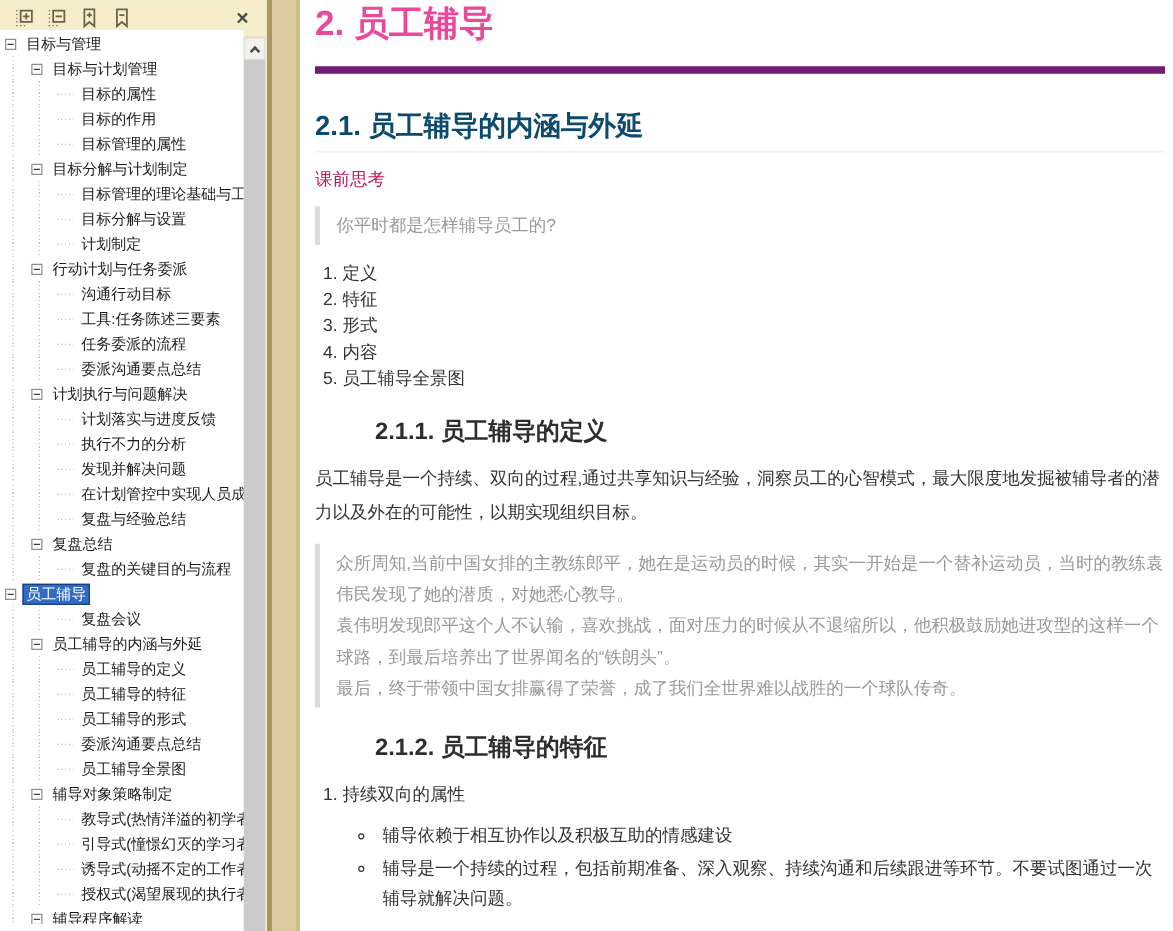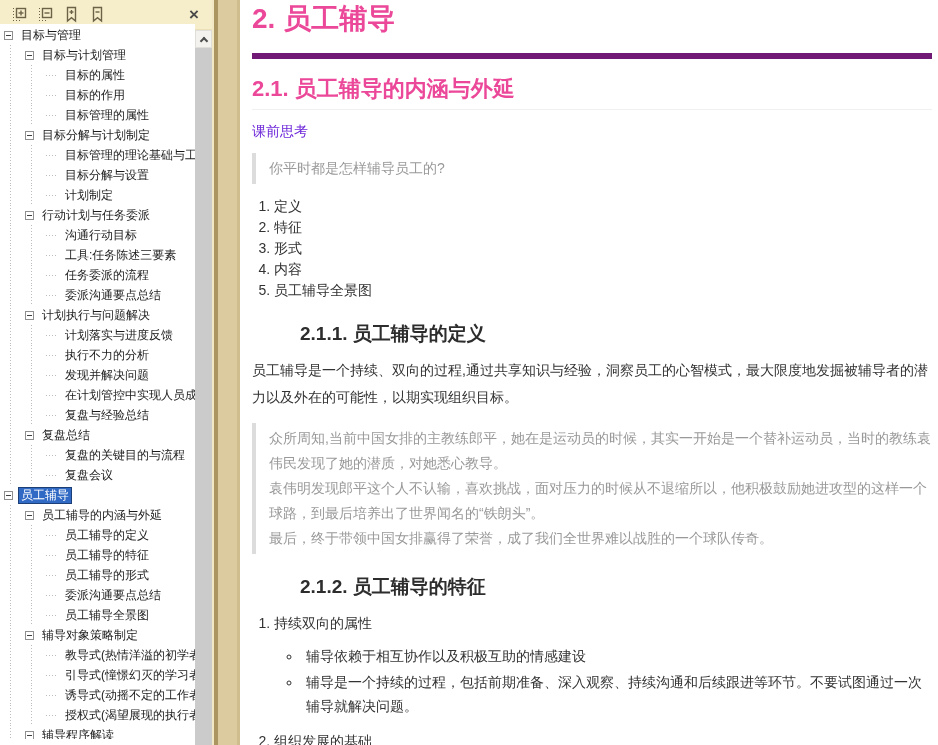--- a/index.html
+++ b/index.html
@@ -43,24 +43,24 @@
 
   
   .splitter { position:absolute; left:212px; top:0; width:28px; height:745px; cursor:col-resize;
               background:linear-gradient(to right,#f2e9c4 0 2px,#ab9560 2px 6px,#ddcba0 6px 25px,#d0bd8d 25px 28px); }
 
   
   .content { position:absolute; left:240px; top:0; width:698px; height:745px; background:#fff;
              overflow:hidden; padding:2px 6px 0 12px; color:#333; }
   .content h1 { font-size:28px; line-height:33px; color:#ec4899; padding-bottom:18px;
                 border-bottom:6px solid #701a75; font-weight:bold; }
-  .content h2 { font-size:22px; line-height:26px; color:#ec4899; margin-top:17px;
+  .content h2 { font-size:22px; line-height:26px; color:#0c4a6e; margin-top:29px;
                 padding-bottom:7px; border-bottom:1px solid #f0f0f0; font-weight:bold; }
   .content h3 { font-size:19px; line-height:24px; color:#2d2d2d; margin-top:21px; font-weight:bold;margin-left:48px; }
-  .lead { font-size:14px; margin-top:13px; color:#6d28d9; }
+  .lead { font-size:14px; margin-top:13px; color:#be185d; }
   blockquote { border-left:4px solid #dcdcdc; margin:12px 0; padding:3px 0 3px 13px;
                color:#999; font-size:14px; line-height:25px; }
   blockquote p { margin:0; }
   .para { font-size:14px; line-height:27px; margin-top:11px; color:#333; }
   ol.plain { margin:11px 0 0 6px; padding-left:16px; font-size:14px; line-height:21px; color:#333; }
   ol.feat { margin:13px 0 0 6px; padding-left:16px; font-size:14px; line-height:22px; color:#333; }
   ol.feat > li { margin-bottom:4px; }
   ol.feat ul { list-style:circle; margin:10px 0 12px 0; padding-left:28px; line-height:24px; }
   ol.feat ul li { padding-left:4px; margin-bottom:2px; }
 </style>
@@ -224,28 +224,28 @@
           <span class="tbox"></span>
           <span class="tlabel">复盘总结</span>
         </div>
         <div class="trow">
           <span class="guide"></span>
           <span class="guide"></span>
           <span class="tdash"></span>
           <span class="tlabel">复盘的关键目的与流程</span>
         </div>
         <div class="trow">
+          <span class="tbox"></span>
+          <span class="tlabel sel">员工辅导</span>
+        </div>
+        <div class="trow">
           <span class="guide"></span>
           <span class="guide"></span>
           <span class="tdash"></span>
           <span class="tlabel">复盘会议</span>
-        </div>
-        <div class="trow">
-          <span class="tbox"></span>
-          <span class="tlabel sel">员工辅导</span>
         </div>
         <div class="trow">
           <span class="guide"></span>
           <span class="tbox"></span>
           <span class="tlabel">员工辅导的内涵与外延</span>
         </div>
         <div class="trow">
           <span class="guide"></span>
           <span class="guide"></span>
           <span class="tdash"></span>

